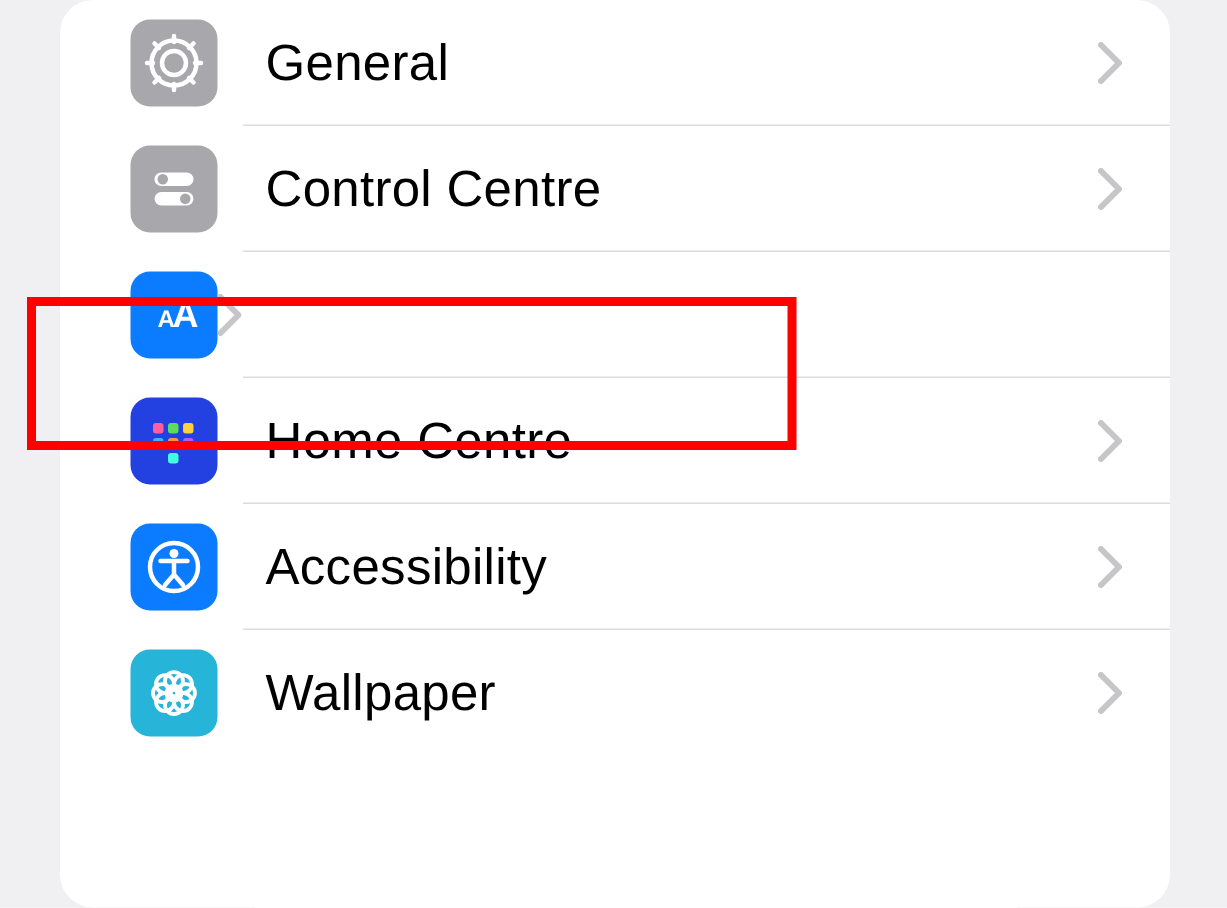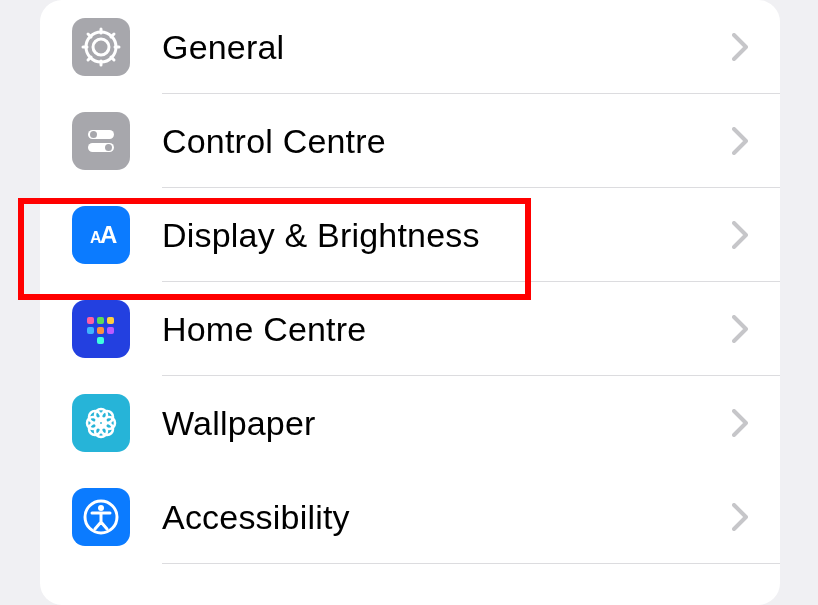--- a/index.html
+++ b/index.html
@@ -20,24 +20,25 @@
     background: #ffffff;
     border-radius: 22px;
   }
   .list {
     position: absolute;
     left: 0;
     right: 0;
     top: 0;
   }
   .row {
-    height: 94px;
+    height: 84px;
     display: flex;
     align-items: center;
     position: relative;
+    padding-left: 15px;
   }
   .icon-slot {
     width: 58px;
     height: 58px;
     margin-left: 32px;
     border-radius: 13px;
     flex: 0 0 58px;
     display: flex;
     align-items: center;
     justify-content: center;
@@ -133,21 +134,20 @@
       <div class="sep"></div>
     </div>
 
     <div class="row">
       <div class="icon-slot bg-blue">
         <svg width="46" height="46" viewBox="0 0 46 46">
           <text x="12" y="31" font-family="Arial, sans-serif" font-size="16" font-weight="600" fill="#ffffff">A</text>
           <text x="22" y="31" font-family="Arial, sans-serif" font-size="24" font-weight="600" fill="#ffffff">A</text>
         </svg>
       </div>
-      <div class="label">Display &amp; Brightness</div>
       <div class="chevron">
         <svg width="16" height="28" viewBox="0 0 16 28">
             <polyline points="2,2 14,14 2,26" fill="none" stroke="currentColor" stroke-width="4" stroke-linecap="round" stroke-linejoin="round"></polyline>
           </svg>
       </div>
       <div class="sep"></div>
     </div>
 
     <div class="row">
       <div class="icon-slot bg-indigo">
@@ -155,20 +155,37 @@
           <rect x="7" y="9" width="7" height="7" rx="2" fill="#ff5fa2"></rect>
           <rect x="17" y="9" width="7" height="7" rx="2" fill="#5ddc5a"></rect>
           <rect x="27" y="9" width="7" height="7" rx="2" fill="#ffcf3f"></rect>
           <rect x="7" y="19" width="7" height="7" rx="2" fill="#3fb5ff"></rect>
           <rect x="17" y="19" width="7" height="7" rx="2" fill="#ff913f"></rect>
           <rect x="27" y="19" width="7" height="7" rx="2" fill="#bb5bff"></rect>
           <rect x="17" y="29" width="7" height="7" rx="2" fill="#3fffe0"></rect>
         </svg>
       </div>
       <div class="label">Home Centre</div>
+      <div class="chevron">
+        <svg width="16" height="28" viewBox="0 0 16 28">
+            <polyline points="2,2 14,14 2,26" fill="none" stroke="currentColor" stroke-width="4" stroke-linecap="round" stroke-linejoin="round"></polyline>
+          </svg>
+      </div>
+      <div class="sep"></div>
+    </div>
+
+    <div class="row">
+      <div class="icon-slot bg-blue">
+        <svg width="42" height="42" viewBox="0 0 42 42">
+          <circle cx="21" cy="21" r="16" fill="none" stroke="#ffffff" stroke-width="3"></circle>
+          <circle cx="21" cy="12" r="3" fill="#ffffff"></circle>
+          <path d="M12 17 L30 17 M21 17 L21 26 M21 26 L15 33 M21 26 L27 33" stroke="#ffffff" stroke-width="3" stroke-linecap="round" fill="none"></path>
+        </svg>
+      </div>
+      <div class="label">Accessibility</div>
       <div class="chevron">
         <svg width="16" height="28" viewBox="0 0 16 28">
             <polyline points="2,2 14,14 2,26" fill="none" stroke="currentColor" stroke-width="4" stroke-linecap="round" stroke-linejoin="round"></polyline>
           </svg>
       </div>
       <div class="sep"></div>
     </div>
 
     <div class="row">
       <div class="icon-slot bg-cyan">
@@ -188,33 +205,16 @@
       </div>
       <div class="label">Wallpaper</div>
       <div class="chevron">
         <svg width="16" height="28" viewBox="0 0 16 28">
             <polyline points="2,2 14,14 2,26" fill="none" stroke="currentColor" stroke-width="4" stroke-linecap="round" stroke-linejoin="round"></polyline>
           </svg>
       </div>
 
     </div>
 
-    <div class="row">
-      <div class="icon-slot bg-blue">
-        <svg width="42" height="42" viewBox="0 0 42 42">
-          <circle cx="21" cy="21" r="16" fill="none" stroke="#ffffff" stroke-width="3"></circle>
-          <circle cx="21" cy="12" r="3" fill="#ffffff"></circle>
-          <path d="M12 17 L30 17 M21 17 L21 26 M21 26 L15 33 M21 26 L27 33" stroke="#ffffff" stroke-width="3" stroke-linecap="round" fill="none"></path>
-        </svg>
-      </div>
-      <div class="label">Accessibility</div>
-      <div class="chevron">
-        <svg width="16" height="28" viewBox="0 0 16 28">
-            <polyline points="2,2 14,14 2,26" fill="none" stroke="currentColor" stroke-width="4" stroke-linecap="round" stroke-linejoin="round"></polyline>
-          </svg>
-      </div>
-      <div class="sep"></div>
-    </div>
-
   </div>
 </div>
 
 <div class="highlight-box"></div>
 
 </body></html>

